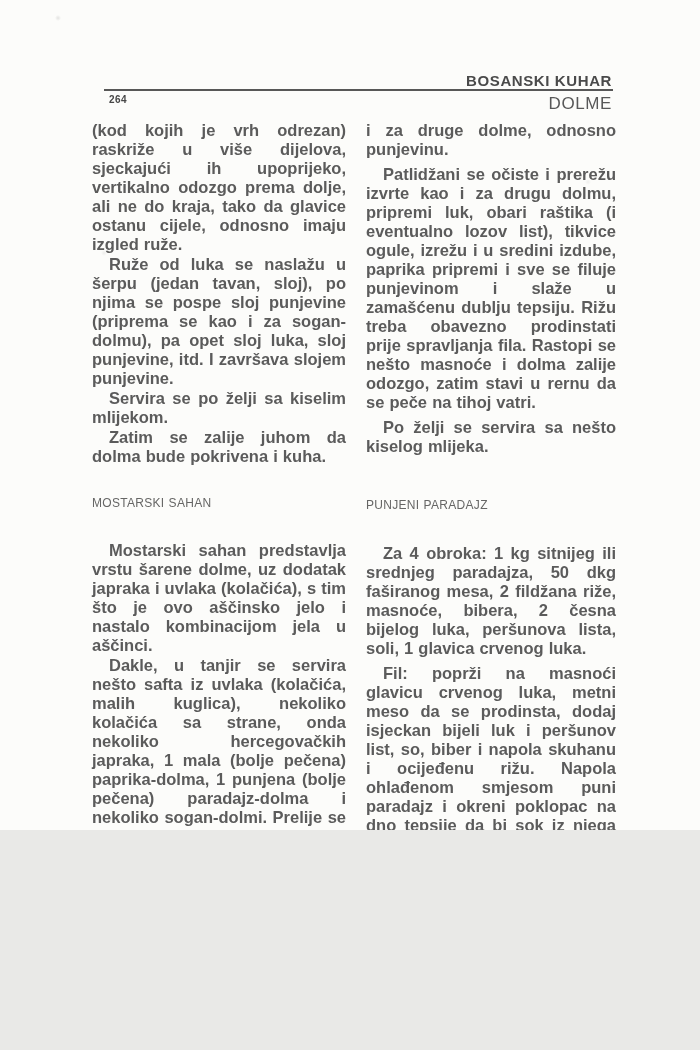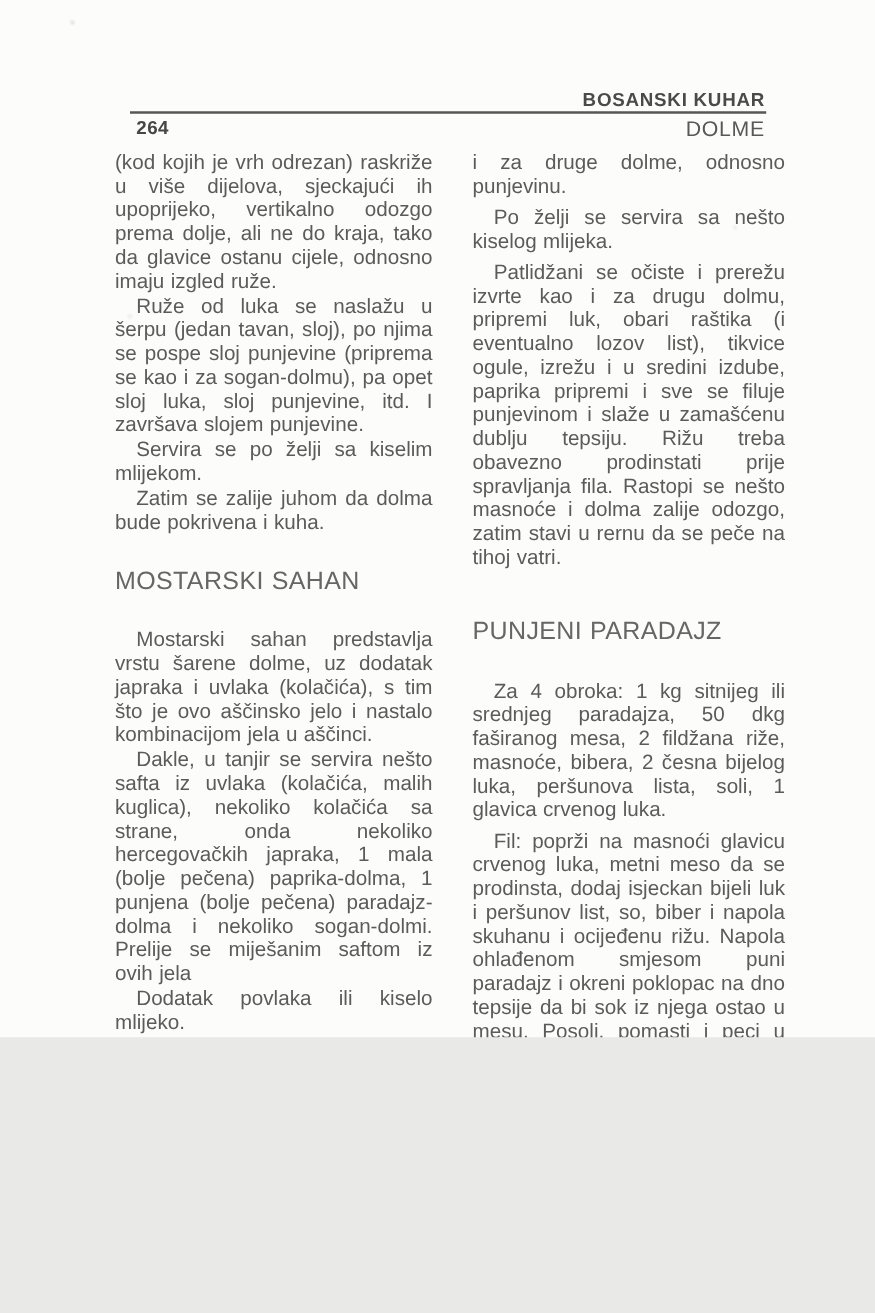--- a/index.html
+++ b/index.html
@@ -39,21 +39,21 @@
     top: 89px;
     left: 104px;
     right: 87px;
     height: 2px;
     background: #575757;
   }
   .page-number {
     position: absolute;
     top: 94px;
     left: 109px;
-    font-size: 15px;
+    font-size: 10px;
     font-weight: bold;
     color: #474747;
     letter-spacing: 0.4px;
   }
   .section-title {
     position: absolute;
     top: 94px;
     right: 88px;
     font-size: 17px;
     color: #585858;
@@ -66,31 +66,32 @@
     top: 121px;
     text-align: justify;
     font-size: 16.5px;
     line-height: 19px;
     color: #5b5b5b;
     hyphens: auto;
     -webkit-hyphens: auto;
     word-spacing: 0.5px;
   }
   .col-left  { left: 92px;  width: 254px; }
-  .col-right { left: 366px; width: 250px; margin-left: 12px; }
+  .col-right { left: 366px; width: 250px; }
 
   .col p {
     margin: 0 0 1px 0;
     text-indent: 17px;
+    font-weight: bold;
   }
   .col-right p { margin-bottom: 6px; }
   .col p.no-indent { text-indent: 0; }
 
   .col h2 {
-    font-size: 20px;
+    font-size: 12px;
     font-weight: 400;
     line-height: 22px;
     color: #666665;
     letter-spacing: 0.3px;
     text-align: left;
     text-indent: 0;
     white-space: nowrap;
   }
   .h-mostarski { margin: 26px 0 27px 0; }
   .h-sarena    { margin: 22px 0 22px 0; }
@@ -115,20 +116,20 @@
     <p>Zatim se zalije juhom da dolma bude pokrivena i kuha.</p>
     <h2 class="h-mostarski">MOSTARSKI SAHAN</h2>
     <p>Mostarski sahan predstavlja vrstu šarene dolme, uz dodatak japraka i uvlaka (kolačića), s tim što je ovo aščinsko jelo i nastalo kombinacijom jela u aščinci.</p>
     <p>Dakle, u tanjir se servira nešto safta iz uvlaka (kolačića, malih kuglica), nekoliko kolačića sa strane, onda nekoliko hercegovačkih japraka, 1 mala (bolje pečena) paprika-dolma, 1 punjena (bolje pečena) paradajz-dolma i nekoliko sogan-dolmi. Prelije se miješanim saftom iz ovih jela</p>
     <p>Dodatak povlaka ili kiselo mlijeko.</p>
     <h2 class="h-sarena">ŠARENA DOLMA U TEPSIJI</h2>
   </div>
 
   <div class="col col-right">
     <p class="no-indent">i za druge dolme, odnosno punjevinu.</p>
+    <p>Patlidžani se očiste i prerežu izvrte kao i za drugu dolmu, pripremi luk, obari raštika (i eventualno lozov list), tikvice ogule, izrežu i u sredini izdube, paprika pripremi i sve se filuje punjevinom i slaže u zamašćenu dublju tepsiju. Rižu treba obavezno prodinstati prije spravljanja fila. Rastopi se nešto masnoće i dolma zalije odozgo, zatim stavi u rernu da se peče na tihoj vatri.</p>
     <p>Po želji se servira sa nešto kiselog mlijeka.</p>
-    <p>Patlidžani se očiste i prerežu izvrte kao i za drugu dolmu, pripremi luk, obari raštika (i eventualno lozov list), tikvice ogule, izrežu i u sredini izdube, paprika pripremi i sve se filuje punjevinom i slaže u zamašćenu dublju tepsiju. Rižu treba obavezno prodinstati prije spravljanja fila. Rastopi se nešto masnoće i dolma zalije odozgo, zatim stavi u rernu da se peče na tihoj vatri.</p>
     <h2 class="h-punjeni">PUNJENI PARADAJZ</h2>
     <p>Za 4 obroka: 1 kg sitnijeg ili srednjeg paradajza, 50 dkg faširanog mesa, 2 fildžana riže, masnoće, bibera, 2 česna bijelog luka, peršunova lista, soli, 1 glavica crvenog luka.</p>
     <p>Fil: poprži na masnoći glavicu crvenog luka, metni meso da se prodinsta, dodaj isjeckan bijeli luk i peršunov list, so, biber i napola skuhanu i ocijeđenu rižu. Napola ohlađenom smjesom puni paradajz i okreni poklopac na dno tepsije da bi sok iz njega ostao u mesu. Posoli, pomasti i peci u umjereno zagrijanoj pećnici dok ne porumeni i dok ne savrije višak soka koji paradajz pusti. Serviraj preliveno mileramom ili slatkim kajmakom.</p>
   </div>
 
 </div>
 
 </body></html>

